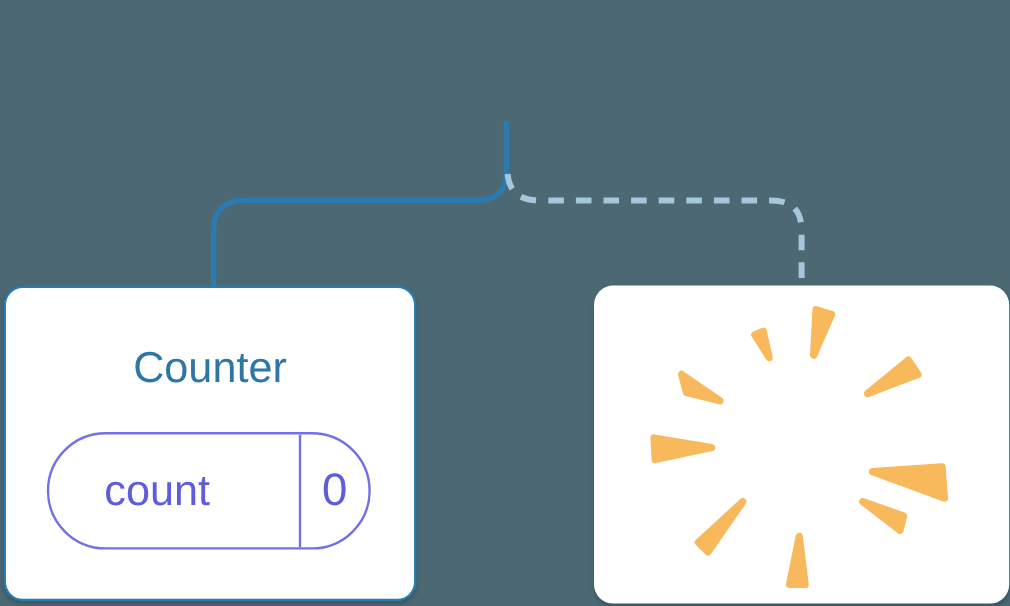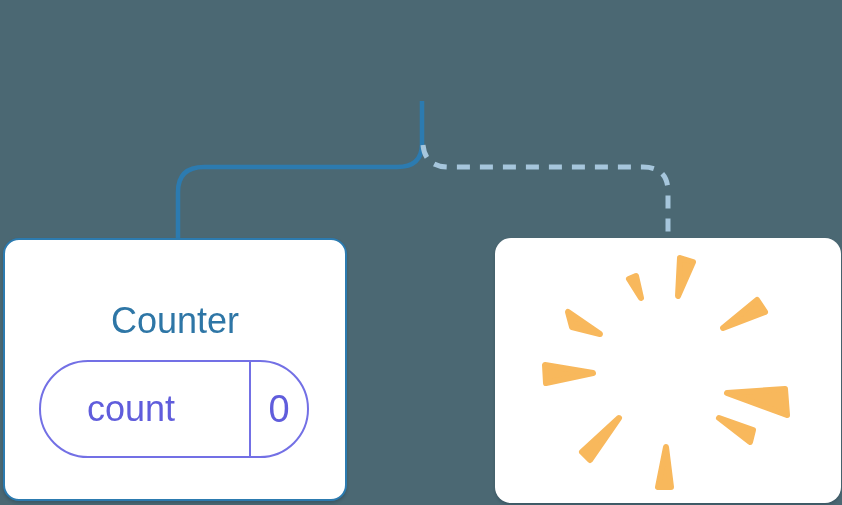--- a/index.html
+++ b/index.html
@@ -33,21 +33,21 @@
 
   .card{
     position:absolute;box-sizing:border-box;background:var(--card);
     border-radius:16px;box-shadow:0 2px 3px rgba(15,40,55,.25);
   }
   .card-counter{
     left:3px;top:238px;width:344px;height:263px;
     border:2px solid var(--blue);
   }
   .card-title{
-    position:absolute;left:0;top:63px;width:100%;text-align:center;
+    position:absolute;left:0;top:48px;width:100%;text-align:center;
     color:var(--blueText);font-size:36px;font-weight:500;line-height:1;
   }
   .pill{
     position:absolute;left:34px;top:120px;width:270px;height:98px;
     box-sizing:border-box;border:2px solid var(--indigo);border-radius:49px;
     display:flex;align-items:stretch;overflow:hidden;gap:28px;
   }
   .pill-key{
     width:180px;display:flex;align-items:center;justify-content:center;
     color:var(--indigoText);font-size:36px;font-weight:500;

